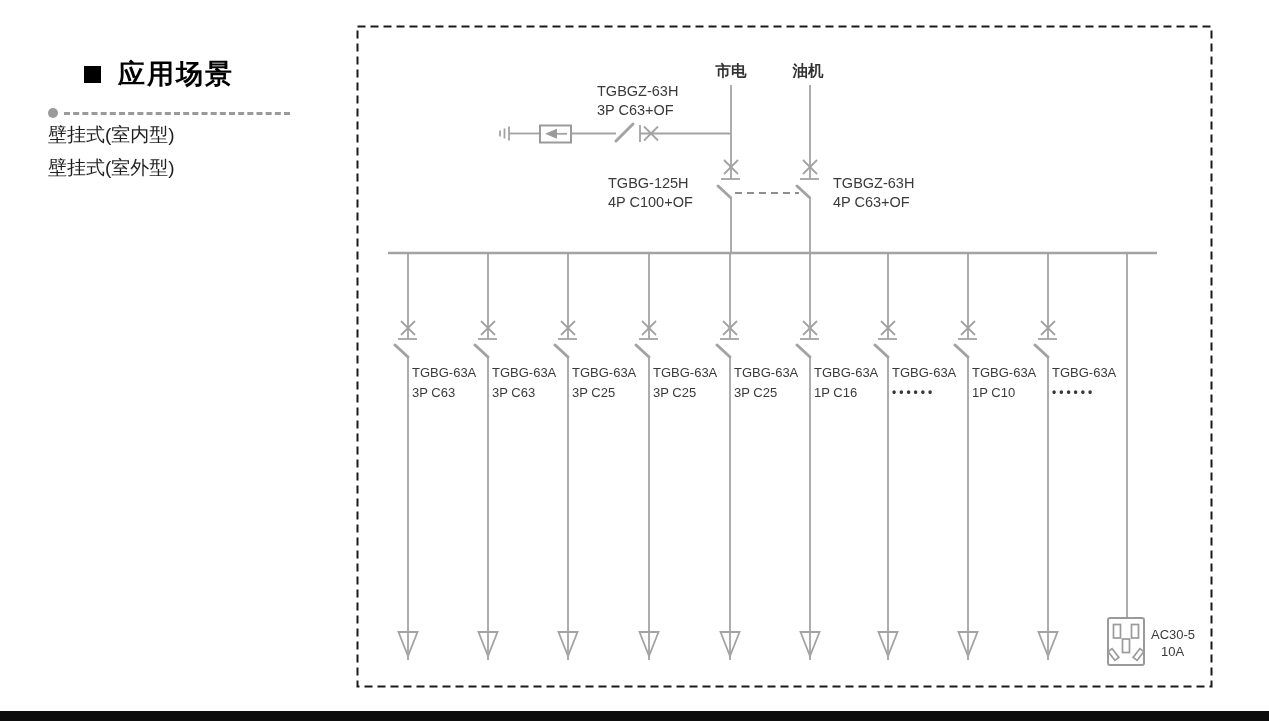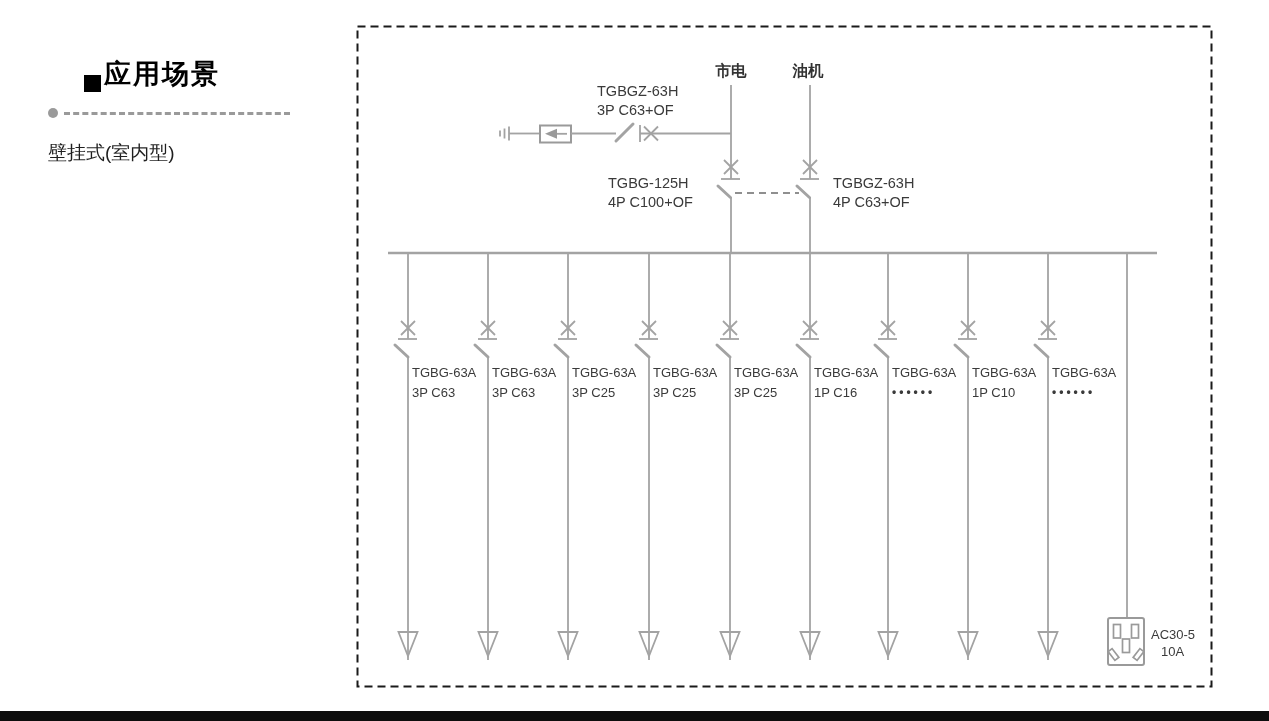--- a/index.html
+++ b/index.html
@@ -2,27 +2,27 @@
 <html><head>
 <meta charset="utf-8">
 <style>
   html,body{margin:0;padding:0;background:#ffffff;}
   .canvas{
     position:relative;width:1269px;height:721px;background:#ffffff;overflow:hidden;
     font-family:"Liberation Sans","DejaVu Sans",sans-serif;
   }
   
   .side-panel{position:absolute;left:48px;top:56px;width:300px;}
-  .title-row{display:flex;align-items:flex-end;gap:3px;padding-left:36px;}
+  .title-row{display:flex;align-items:center;gap:17px;padding-left:36px;}
   .title-square{width:17px;height:17px;background:#000;flex:0 0 auto;}
   .page-title{margin:0;font-size:27px;font-weight:bold;color:#000;letter-spacing:2px;}
   .separator{display:flex;align-items:center;margin-top:16px;width:242px;}
   .sep-dot{width:10px;height:10px;border-radius:50%;background:#9a9a9a;flex:0 0 auto;margin-right:6px;}
   .sep-line{flex:1;border-top:3px dashed #9a9a9a;height:0;}
-  .side-items{margin-top:18px;}
+  .side-items{margin-top:0;}
   .side-item{font-size:19px;color:#1f1f1f;line-height:33px;}
   
   svg{position:absolute;left:0;top:0;}
   .w{stroke:#a3a3a3;stroke-width:1.8;fill:none;}
   .wb{stroke:#a3a3a3;stroke-width:2.6;fill:none;}
   .blade{stroke:#a3a3a3;stroke-width:3;fill:none;stroke-linecap:round;}
   .ilk{stroke:#8f8f8f;stroke-width:2;fill:none;stroke-dasharray:7 5;}
   .box{stroke:#9a9a9a;stroke-width:2;fill:#ffffff;}
   .slot{stroke:#9a9a9a;stroke-width:1.7;fill:#ffffff;}
   .arrfill{fill:#9a9a9a;}
@@ -44,20 +44,21 @@
     <div class="title-row">
       <span class="title-square"></span>
       <h2 class="page-title">应用场景</h2>
     </div>
     <div class="separator">
       <span class="sep-dot"></span>
       <span class="sep-line"></span>
     </div>
     <div class="side-items">
       <div class="side-item">壁挂式(室内型)</div>
+      <div class="side-item">壁挂式(室外型)</div>
     </div>
   </div>
 
   <svg width="1269" height="721" viewBox="0 0 1269 721">
 
     <rect class="dashedborder" x="357.5" y="26.5" width="854" height="660"></rect>
 
     <text class="cn mid" x="731" y="76">市电</text>
     <text class="cn mid" x="808" y="76">油机</text>
 

